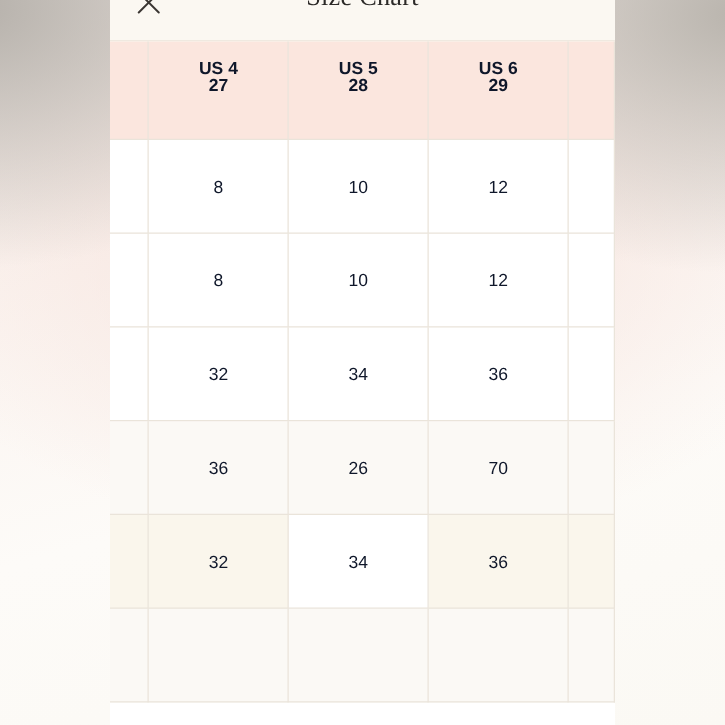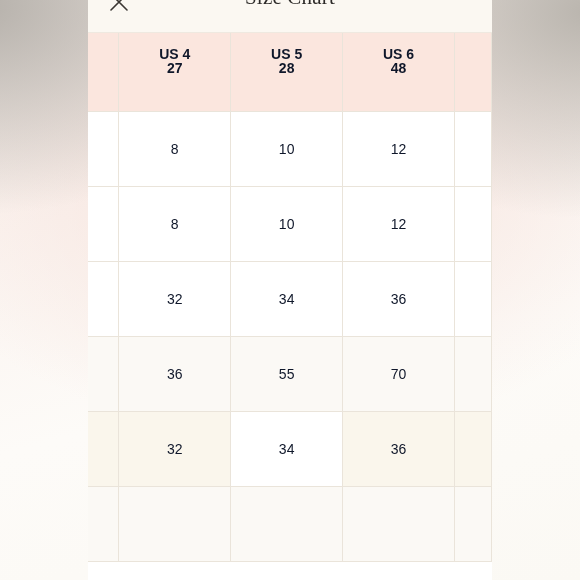--- a/index.html
+++ b/index.html
@@ -148,21 +148,21 @@
         </td>
         <td>
           <div class="hdr-stack">
             <span class="size-name">US 5</span>
             <span class="size-num">28</span>
           </div>
         </td>
         <td>
           <div class="hdr-stack">
             <span class="size-name">US 6</span>
-            <span class="size-num">48</span>
+            <span class="size-num">29</span>
           </div>
         </td>
         <td class="edge-cell"></td>
       </tr>
     <tr class="plain">
           <td class="label-cell"></td>
           <td>8</td>
           <td>10</td>
           <td>12</td>
           <td class="edge-cell"></td>
@@ -177,21 +177,21 @@
         <tr class="plain">
           <td class="label-cell"></td>
           <td>32</td>
           <td>34</td>
           <td>36</td>
           <td class="edge-cell"></td>
         </tr>
         <tr class="tint-soft">
           <td class="label-cell"></td>
           <td>36</td>
-          <td>55</td>
+          <td>26</td>
           <td>70</td>
           <td class="edge-cell"></td>
         </tr>
         <tr class="tint-cream">
           <td class="label-cell"></td>
           <td>32</td>
           <td class="white-cell">34</td>
           <td>36</td>
           <td class="edge-cell"></td>
         </tr>

